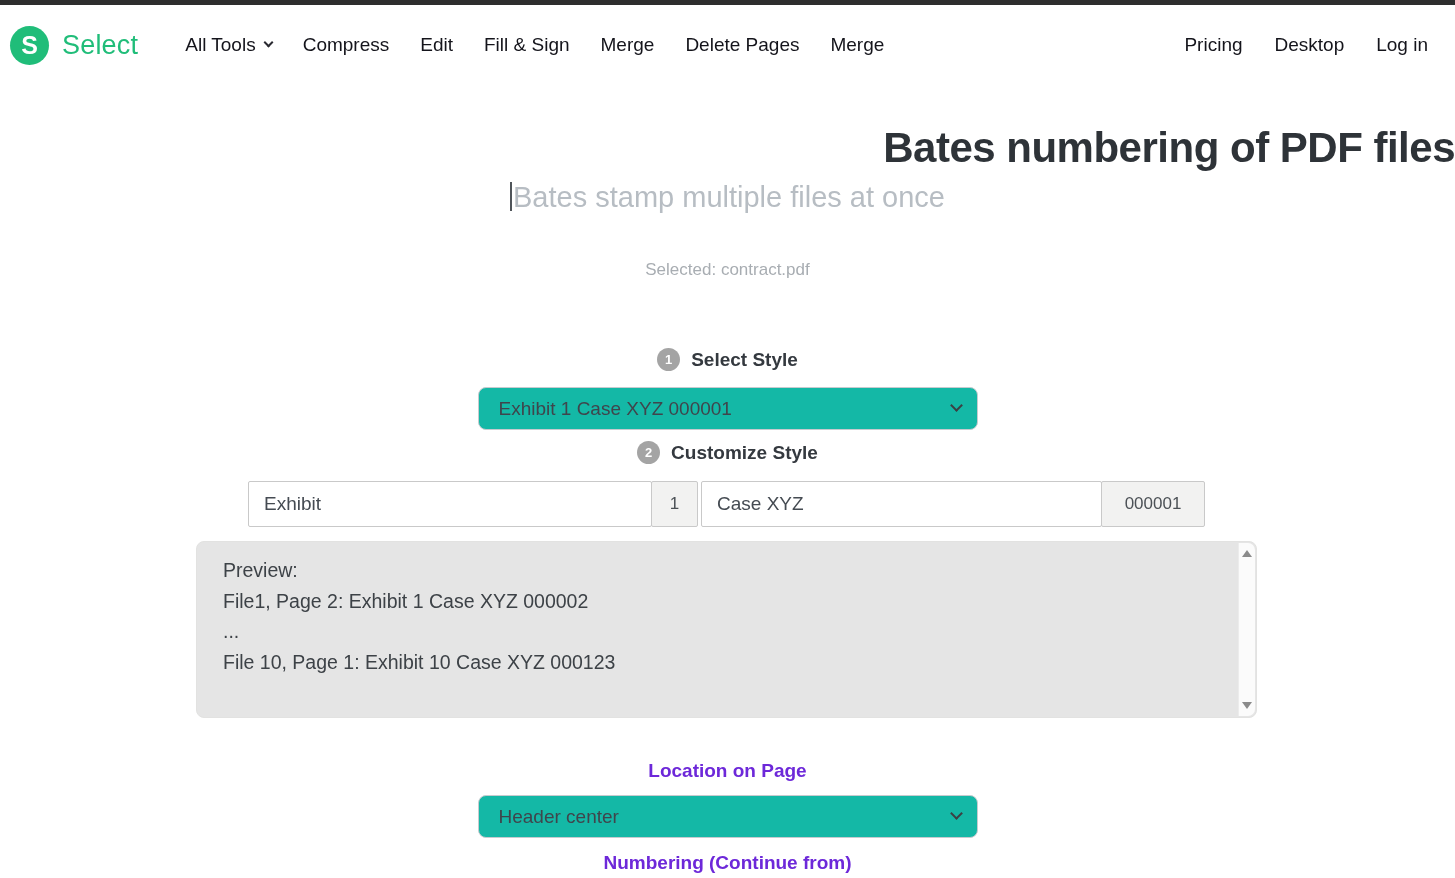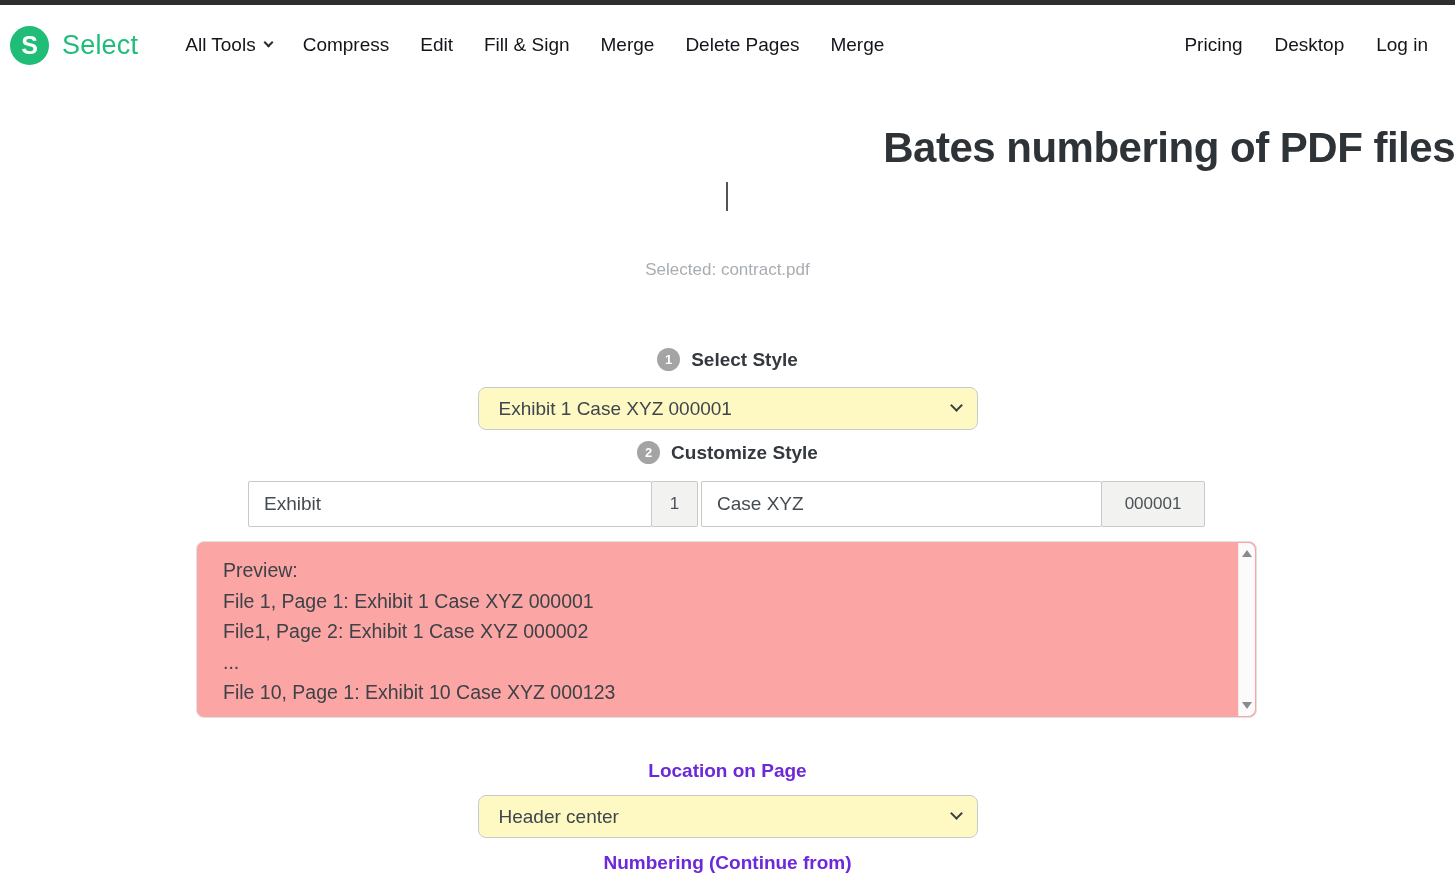--- a/index.html
+++ b/index.html
@@ -53,21 +53,21 @@
   }
   .plain-head {
     position:absolute; left:0; width:100%; text-align:center;
     font-size:19px; font-weight:bold; color:#6d28d9;
   }
 
   
   .select-wrap { position:absolute; left:50%; transform:translateX(-50%); width:500px; height:43px; }
   .select-wrap select {
     width:100%; height:100%; appearance:none; -webkit-appearance:none;
-    border:1px solid #c7cbcf; border-radius:8px; background:#fef9c3; padding:0 38px 0 20px;
+    border:1px solid #c7cbcf; border-radius:8px; background:#14b8a6; padding:0 38px 0 20px;
     font-family:"Liberation Sans", sans-serif; font-size:19px; color:#3f454c; cursor:pointer; outline:none;
   }
   .sel-chev {
     position:absolute; right:17px; top:14px; width:9px; height:9px; pointer-events:none;
     border-right:2px solid #3c4043; border-bottom:2px solid #3c4043; transform:rotate(45deg);
   }
 
   
   .inputs-row { position:absolute; top:481px; left:248px; width:957px; height:46px; display:flex;border-radius:9px; }
   .ti {
@@ -76,21 +76,21 @@
   }
   .gbox {
     height:46px; background:#f2f2f1; border:1px solid #c9c9c9; margin-left:-1px; border-radius:2px;
     display:flex; align-items:center; justify-content:center; font-size:17px; color:#4c5156;
   }
   .w404 { width:404px; } .w46 { width:47px; } .w401 { width:401px; margin-left:3px; } .w104 { width:104px; }
 
   
   .preview {
     position:absolute; top:541px; left:196px; width:1061px; height:177px;
-    background:#fca5a5; border:1px solid #e2e2e1; border-radius:8px;
+    background:#e5e5e5; border:1px solid #e2e2e1; border-radius:8px;
     padding:13px 40px 13px 26px; font-size:19.5px; color:#3d4247; line-height:30.5px;
   }
   .sbar {
     position:absolute; top:1px; right:1px; bottom:1px; width:17px; background:#fbfbfb;
     border-left:1px solid #ececec; border-radius:0 7px 7px 0;
     display:flex; flex-direction:column; justify-content:space-between; align-items:center; padding:7px 0; cursor:default;
   }
   .tri-up { width:0; height:0; border-left:5px solid transparent; border-right:5px solid transparent; border-bottom:7px solid #8b8b8b; }
   .tri-down { width:0; height:0; border-left:5px solid transparent; border-right:5px solid transparent; border-top:7px solid #8b8b8b; }
 </style>
@@ -136,21 +136,21 @@
       <span>Desktop</span>
     </div>
     <div class="nav-link">
       <span>Log in</span>
     </div>
   </div>
 </header>
 
 <h1 class="page-title">Bates numbering of PDF files</h1>
 
-<div class="subtitle"><span class="caret"></span></div>
+<div class="subtitle"><span class="caret"></span><span>Bates stamp multiple files at once</span></div>
 
 <div class="selected-file">Selected: contract.pdf</div>
 
 <div class="step-head" style="top:348px;">
   <span class="badge">1</span>
   <span>Select Style</span>
 </div>
 
 <div class="select-wrap" style="top:387px;">
   <select>
@@ -166,21 +166,20 @@
 
 <div class="inputs-row">
   <input class="ti w404" type="text" value="Exhibit" style="">
   <div class="gbox w46">1</div>
   <input class="ti w401" type="text" value="Case XYZ" style="">
   <div class="gbox w104">000001</div>
 </div>
 
 <div class="preview">
   <div>Preview:</div>
-  <div>File 1, Page 1: Exhibit 1 Case XYZ 000001</div>
   <div>File1, Page 2: Exhibit 1 Case XYZ 000002</div>
   <div>...</div>
   <div>File 10, Page 1: Exhibit 10 Case XYZ 000123</div>
   <div class="sbar">
     <div class="tri-up"></div>
     <div class="tri-down"></div>
   </div>
 </div>
 
 <div class="plain-head" style="top:760px;">Location on Page</div>

